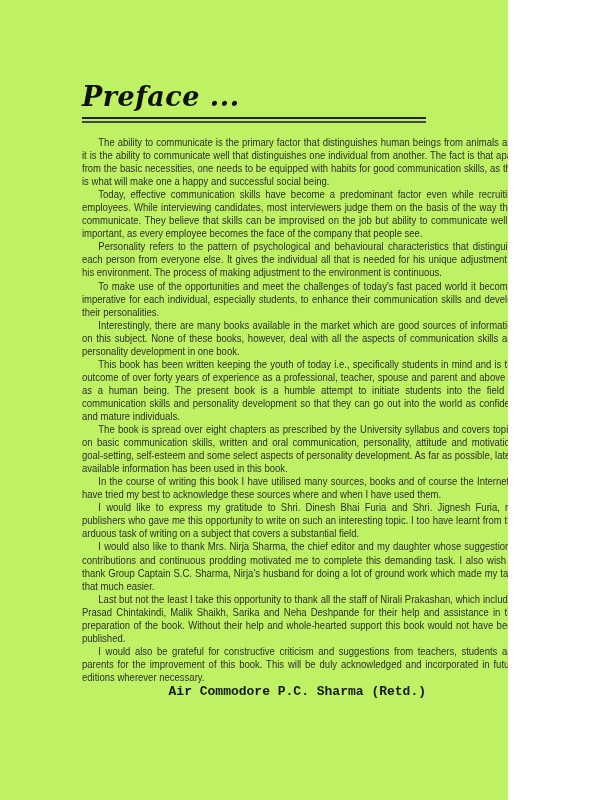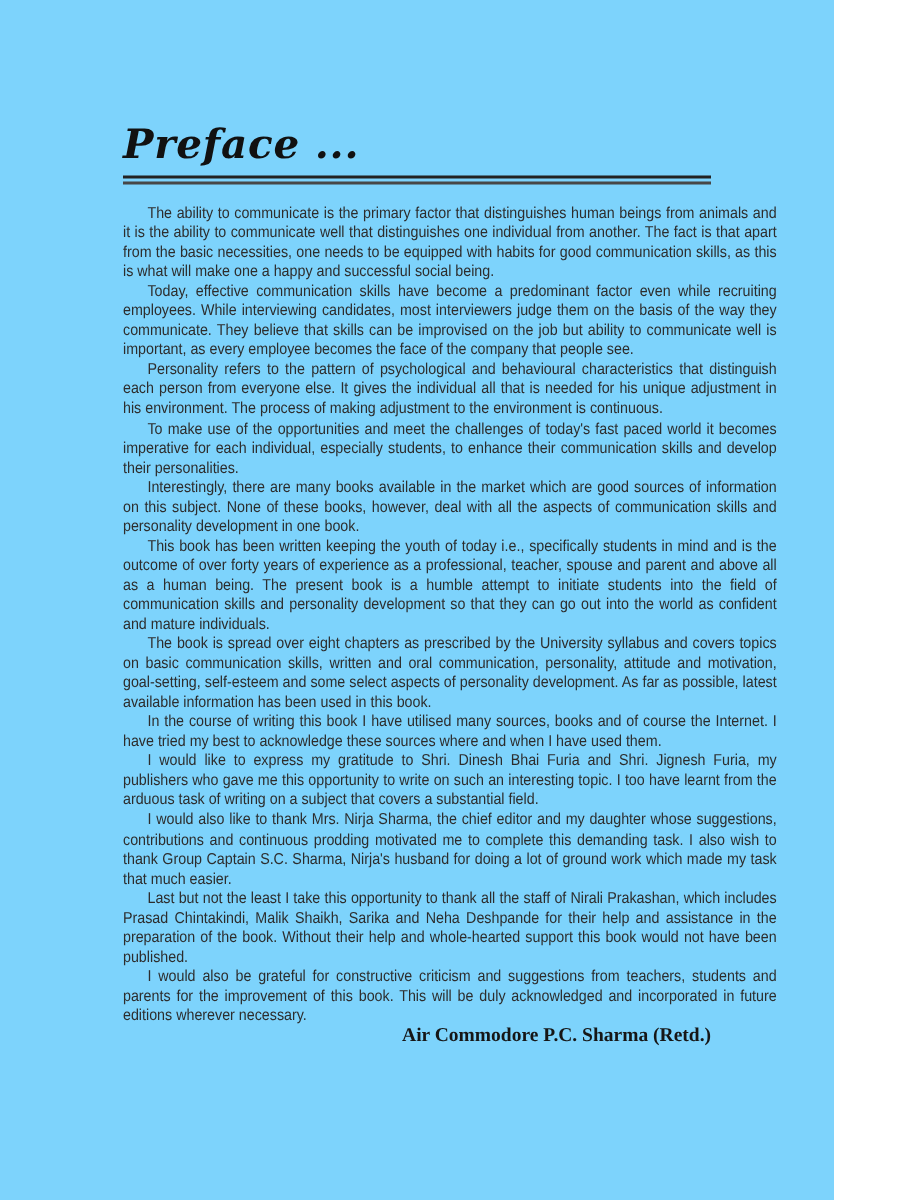--- a/index.html
+++ b/index.html
@@ -1,20 +1,20 @@
 <!DOCTYPE html>
 <html><head>
 <meta charset="utf-8">
 <style>
   html, body { margin: 0; padding: 0; background: #ffffff; }
   .page {
     position: relative;
-    width: 556px;
+    width: 508px;
     height: 800px;
-    background: #7dd3fc;
+    background: #bef264;
     overflow: hidden;
     font-family: "Liberation Sans", sans-serif;
     color: #2e2e2e;
   }
   .title {
     margin: 84px 0 0 82px;
     font-family: "DejaVu Serif", serif;
     font-style: italic;
     font-weight: 700;
     font-size: 27px;
@@ -47,21 +47,21 @@
     position: absolute;
     top: 681px;
     right: 82px;
     text-align: right;
   }
   .signature .sig-inner {
     display: inline-block;
     text-align: center;
   }
   .sig-name {
-    font-family: Liberation Serif, serif;
+    font-family: Liberation Mono, monospace;
     font-weight: 700;
     font-size: 13px;
     line-height: 15px;
     color: #161616;
   }
   .sig-date {
     margin-top: 2px;
     font-family: "Liberation Serif", serif;
     font-size: 12.5px;
     line-height: 14px;

